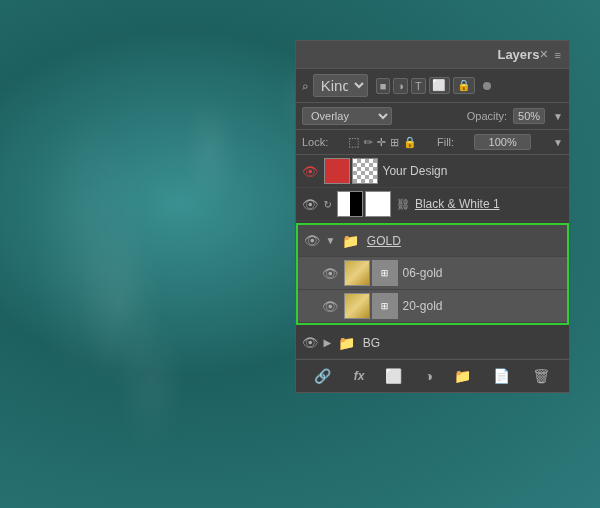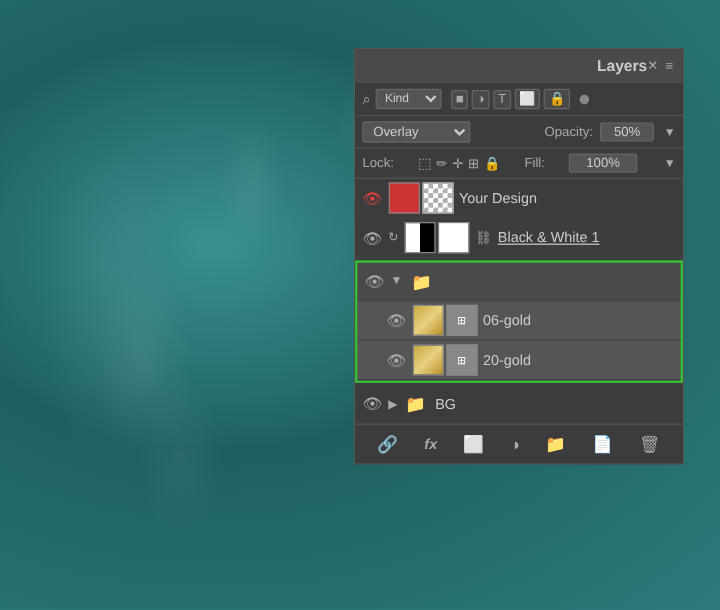--- a/index.html
+++ b/index.html
@@ -82,21 +82,21 @@
       background: #3c3c3c;
     }
     .search-icon-box {
       color: #aaa;
       font-size: 12px;
     }
     .kind-select {
       background: #555;
       border: 1px solid #666;
       color: #ccc;
-      font-size: 10px;
+      font-size: 15px;
       padding: 1px 3px;
       border-radius: 2px;
       width: 55px;
     }
     .filter-icons {
       display: flex;
       gap: 3px;
       align-items: center;
       margin-left: 4px;
     }
@@ -138,21 +138,21 @@
       font-size: 11px;
       margin-left: auto;
     }
     .opacity-value {
       background: #555;
       border: 1px solid #666;
       color: #ccc;
       font-size: 11px;
       padding: 1px 4px;
       border-radius: 2px;
-      width: 45px;
+      width: 32px;
       text-align: center;
     }
 
     
     .lock-row {
       display: flex;
       align-items: center;
       padding: 4px 6px;
       gap: 20px;
       border-bottom: 1px solid #555;
@@ -379,20 +379,21 @@
       <span class="chain-icon">⛓</span>
       <span class="layer-name underline">Black &amp; White 1</span>
     </div>
 
     <div style="border: 2.5px solid #33cc33; margin: 2px 0;">
 
       <div class="layer-row" style="background:#4a4a4a;">
         <span class="eye-icon">👁</span>
         <span class="arrow-icon">▼</span>
         <span class="folder-icon">📁</span>
+        <span class="layer-name underline">GOLD</span>
       </div>
 
       <div class="layer-row indent" style="background:#555;">
         <span class="eye-icon">👁</span>
         <div class="double-thumb">
           <div class="layer-thumb gold-thumb"></div>
           <div class="layer-thumb" style="background:#888; font-size:9px; color:#fff; display:flex; align-items:center; justify-content:center;">⊞</div>
         </div>
         <span class="layer-name">06-gold</span>
       </div>

